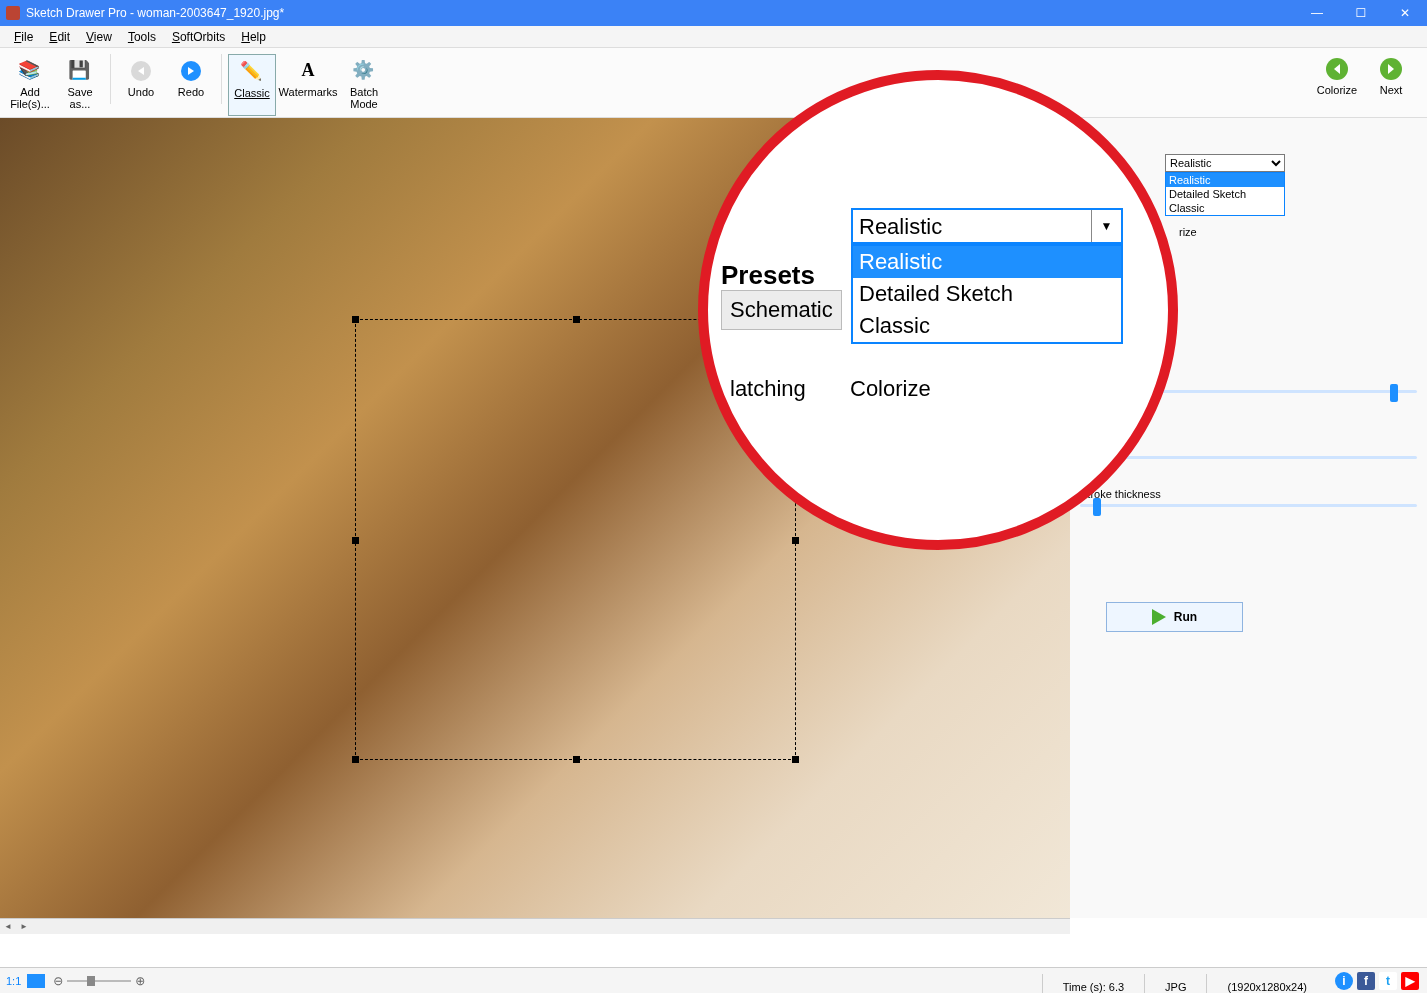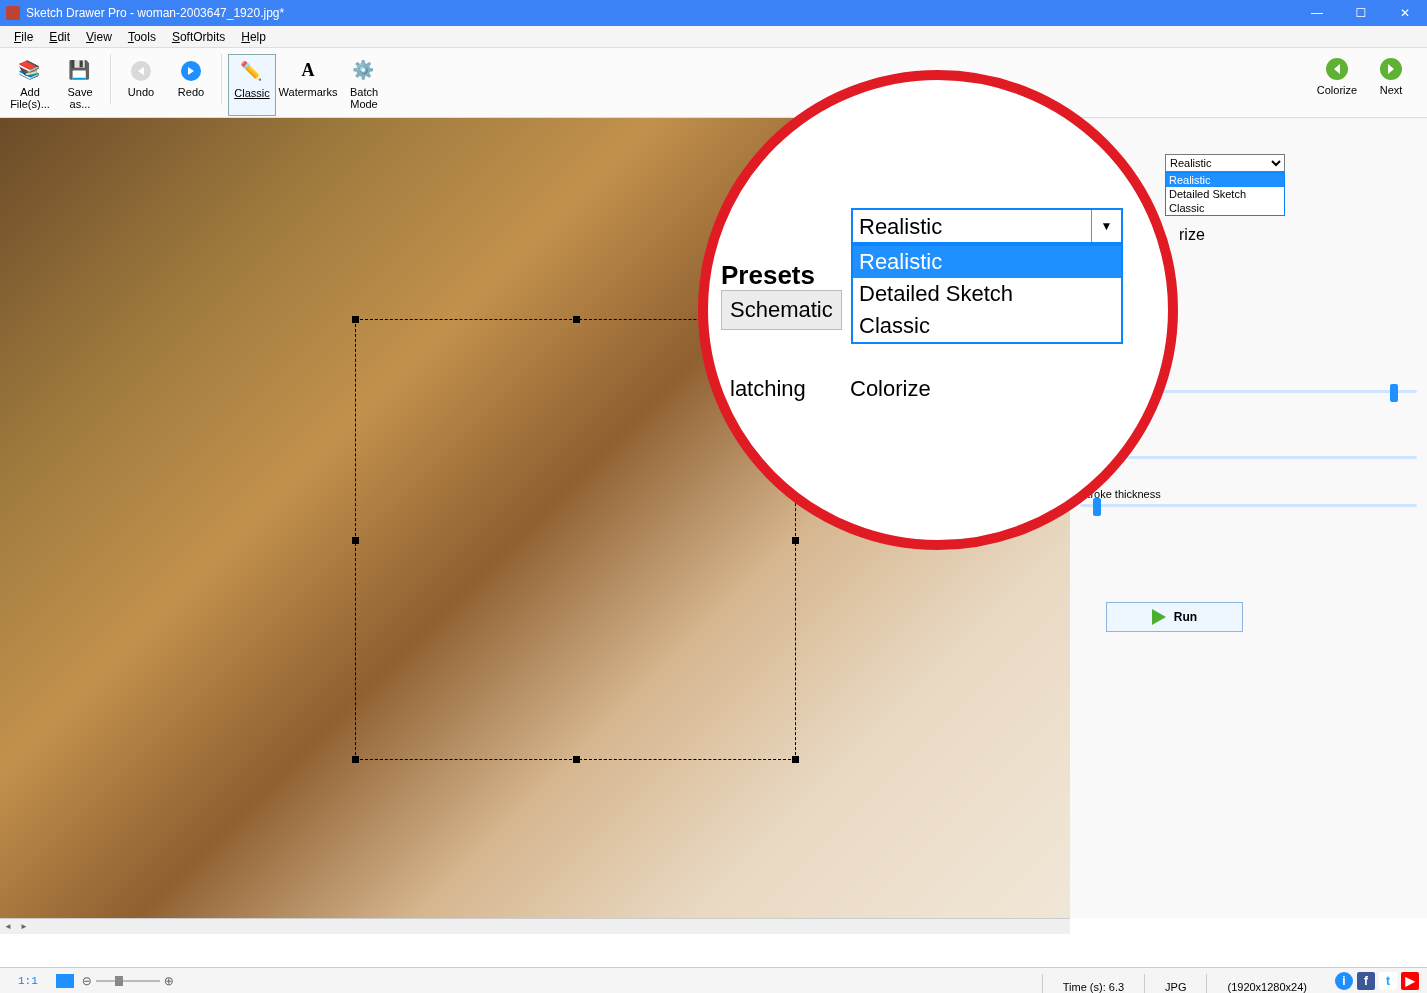--- a/index.html
+++ b/index.html
@@ -40,21 +40,21 @@
 .workspace-scroll-h::before, .workspace-scroll-h::after { content:"◄"; font-size:8px; color:#666; padding:0 4px; }
 .workspace-scroll-h::after { content:"►"; }
 
 
 .side { position:absolute; top:118px; right:0; width:357px; height:800px; background:#f9f9f9; }
 .side .combo-wrap { position:absolute; top:36px; left:95px; }
 .side select.preset { width:120px; height:18px; font-size:11px; border:1px solid #7a7a7a; background:#fff; }
 .side .option-list { position:absolute; top:54px; left:95px; width:120px; border:1px solid #0a84ff; background:#fff; font-size:11px; }
 .side .option-list div { padding:1px 3px; }
 .side .option-list div.sel { background:#1e90ff; color:#fff; }
-.side .tab-lbl { position:absolute; top:108px; left:109px; font-size:16px; }
+.side .tab-lbl { position:absolute; top:108px; left:109px; font-size:11px; }
 .side .sldr { position:absolute; left:10px; right:10px; height:28px; }
 .side .sldr .lbl { font-size:11px; margin-bottom:4px; display:block; }
 .side .sldr .track { height:3px; background:#cfe4ff; position:relative; border-radius:2px; }
 .side .sldr .thumb { position:absolute; top:-6px; width:8px; height:18px; background:#1e90ff; border-radius:2px; }
 
 .side .run-btn { position:absolute; top:484px; left:36px; width:137px; height:30px; background:#eef6ff; border:1px solid #8fb4e0; display:flex; align-items:center; justify-content:center; gap:8px; font-size:12px; font-weight:600; cursor:pointer; }
 .side .run-btn .arrow { width:0;height:0;border-top:8px solid transparent;border-bottom:8px solid transparent;border-left:14px solid #4caf2f; }
 
 
 .callout { position:absolute; top:70px; left:698px; width:480px; height:480px; border:10px solid #e01b24; border-radius:50%; background:#fff; overflow:hidden; }
@@ -66,21 +66,21 @@
 .callout .big-combo .arrw { width:30px; border-left:1px solid #888; display:flex; align-items:center; justify-content:center; }
 .callout .big-combo .arrw::after{content:"▼";font-size:12px;}
 .callout .big-list { position:absolute; top:164px; left:143px; width:272px; border:2px solid #0a84ff; background:#fff; }
 .callout .big-list div { padding:3px 6px; font-size:22px; }
 .callout .big-list div.sel { background:#1e90ff; color:#fff; }
 .callout .tab-hatch { position:absolute; top:296px; left:22px; font-size:22px; }
 .callout .tab-color { position:absolute; top:296px; left:142px; font-size:22px; }
 
 
 .status { position:absolute; bottom:0; left:0; right:0; height:26px; background:#f5f5f5; border-top:1px solid #ccc; display:flex; align-items:center; font-size:11px; }
-.status .zoom-lbl { color:#0a84ff; padding:0 18px;font-family:Liberation Mono, monospace; }
+.status .zoom-lbl { color:#0a84ff; padding:0 6px; }
 .status .fit-ic { width:18px;height:14px; background:#1e90ff; margin-right:8px; }
 .status .zoom-slider { width:92px; display:flex; align-items:center; gap:4px; font-size:12px; color:#666; }
 .status .zoom-slider .trk{flex:1;height:2px;background:#bbb;position:relative;}
 .status .zoom-slider .th{position:absolute;left:30%;top:-4px;width:8px;height:10px;background:#888;}
 .status .cells { margin-left:auto; display:flex; align-items:center; }
 .status .cell { border-left:1px solid #ccc; padding:0 20px; height:26px; display:flex; align-items:center;margin-top:13px; }
 .status .social { display:flex; gap:4px; padding:0 8px; align-items:center; }
 .status .social span{ width:18px;height:18px; display:flex;align-items:center;justify-content:center;color:#fff;font-size:12px;font-weight:700;border-radius:2px;}
 </style>
 </head>

